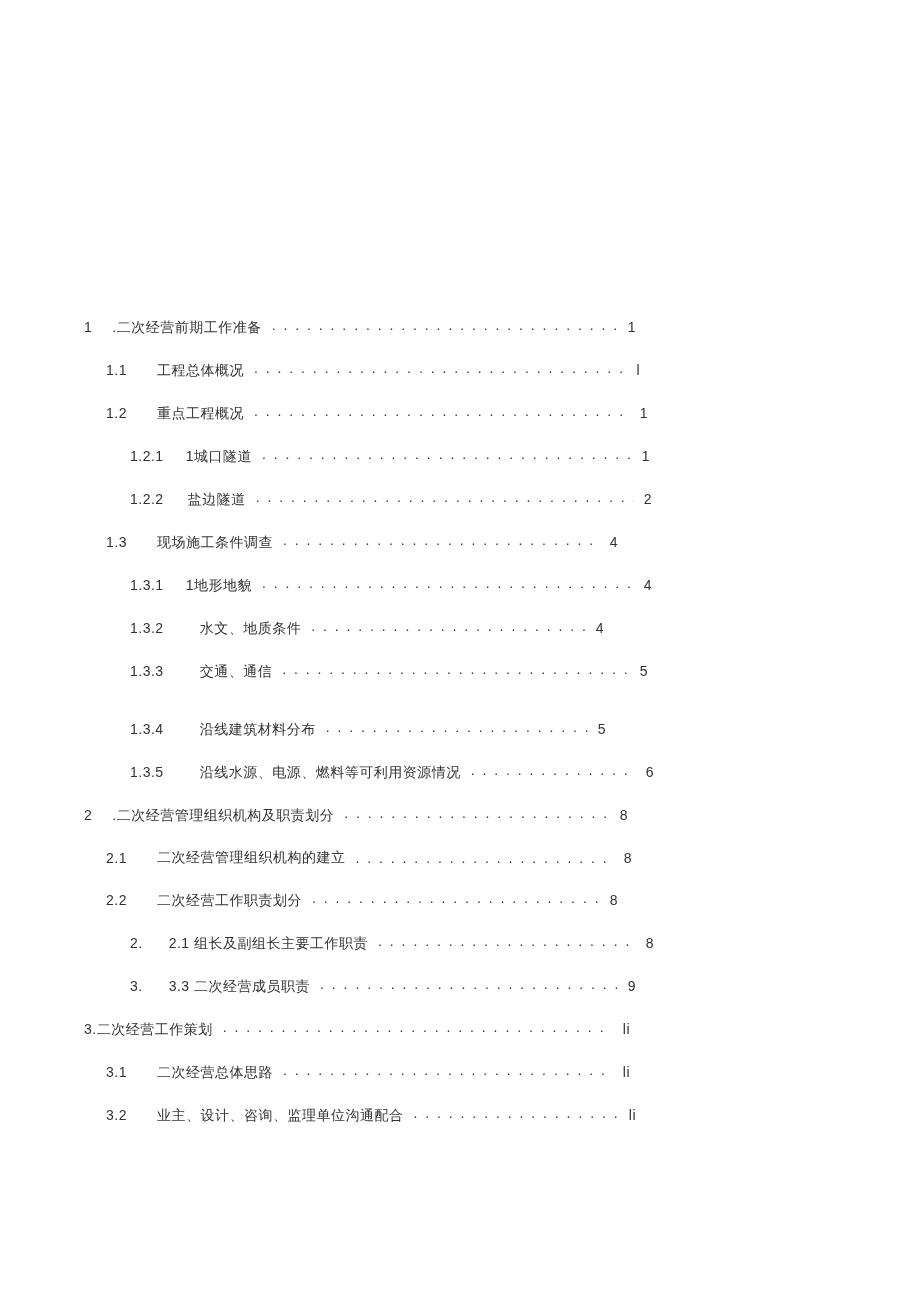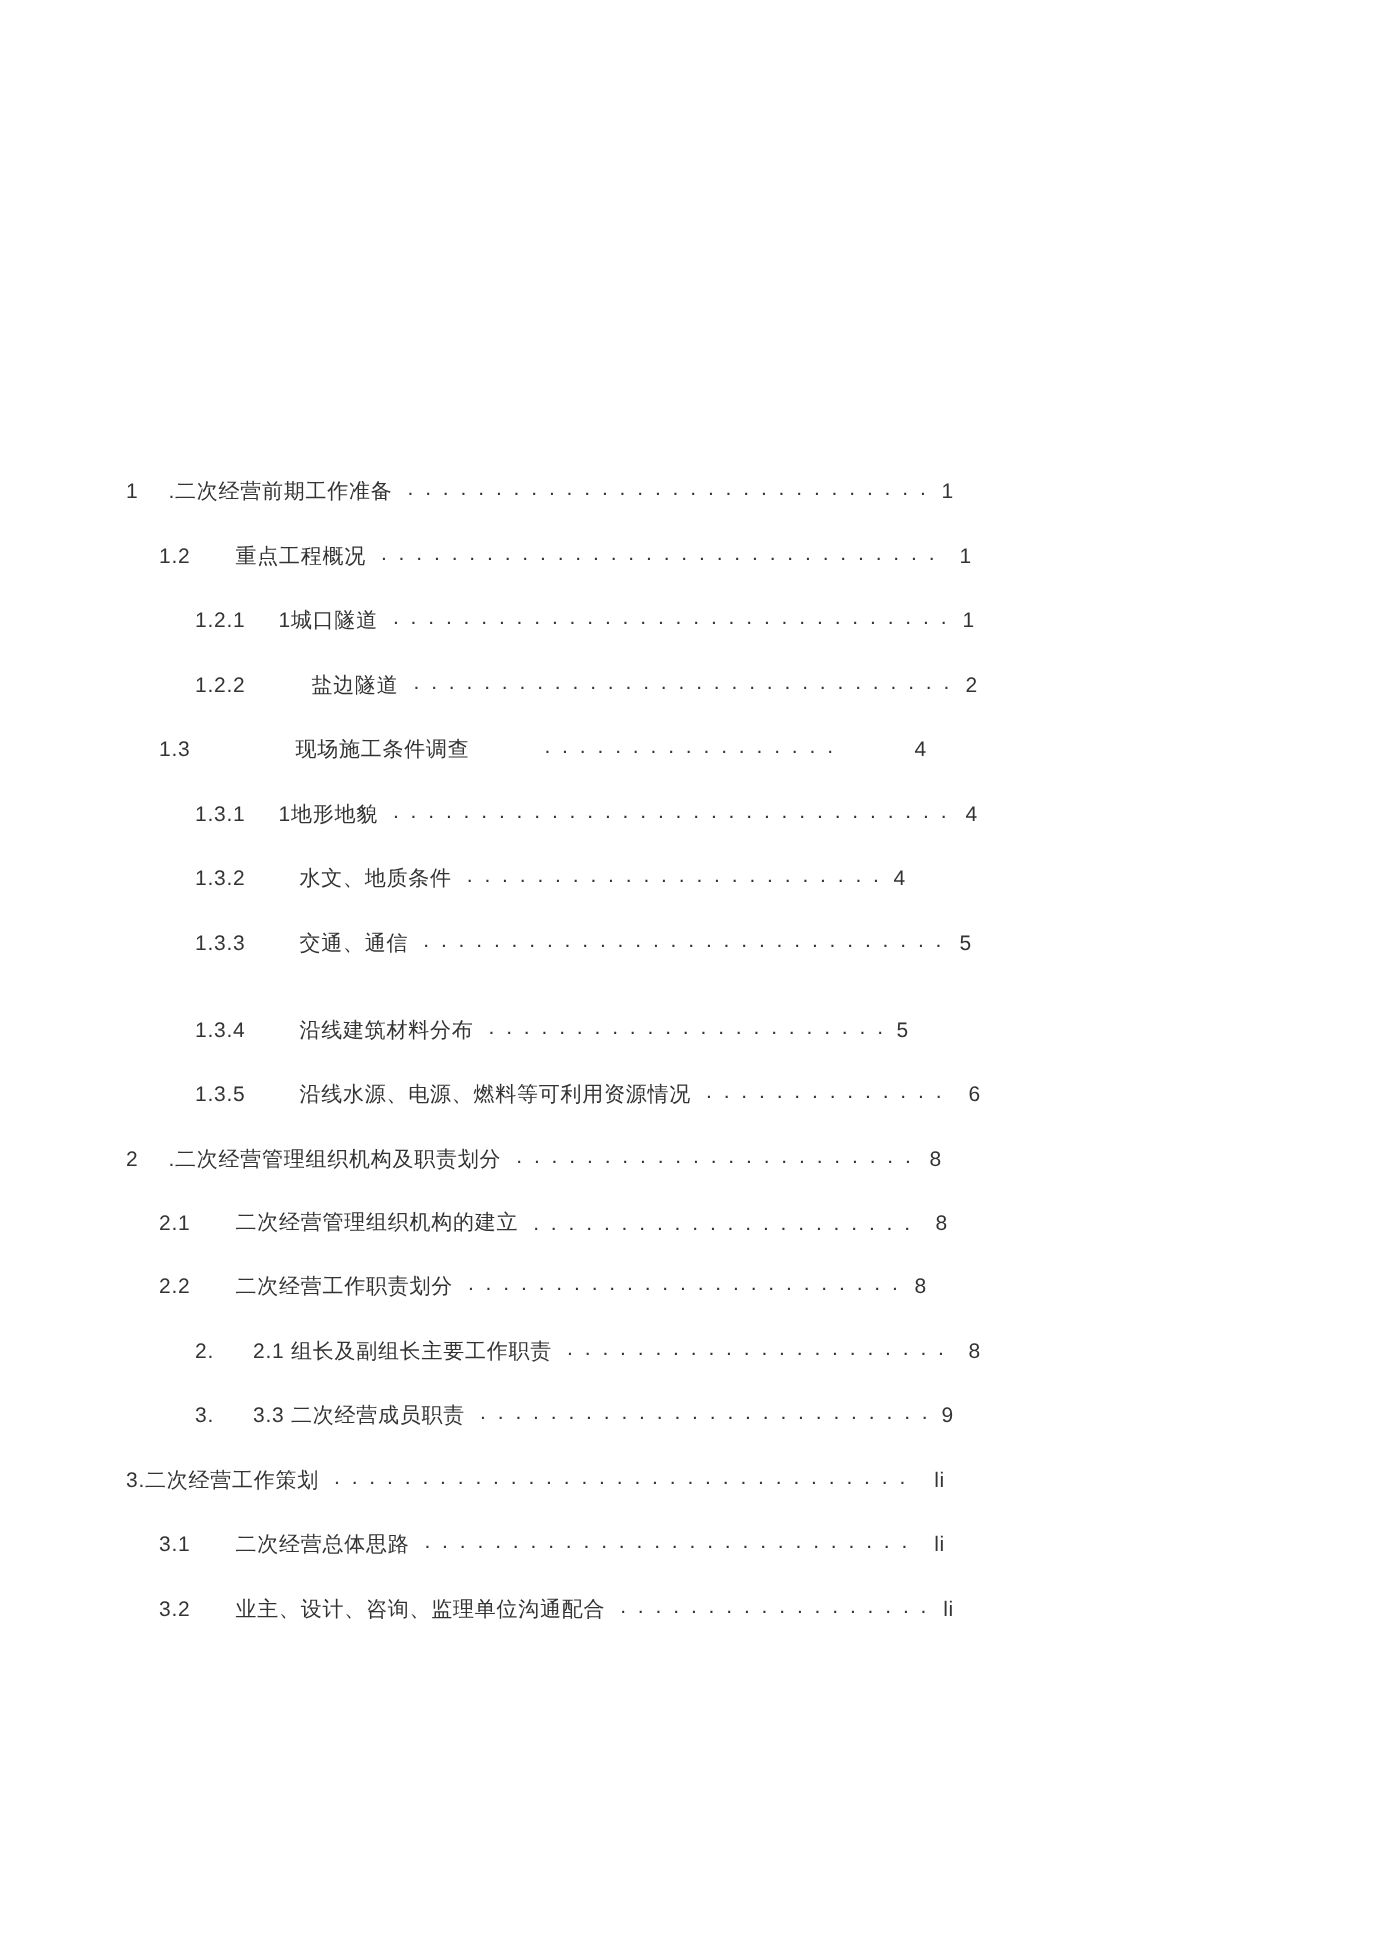--- a/index.html
+++ b/index.html
@@ -62,39 +62,45 @@
 <body>
 
 <div class="page">
   <div id="toc-root">
       <div class="toc-line lvl0" style="padding-right: 194px;">
         <span class="toc-num">1</span>
         <span class="toc-text" style="margin-left: 8px;">.二次经营前期工作准备</span>
         <span class="toc-dots"></span>
         <span class="toc-page">1</span>
       </div>
+      <div class="toc-line lvl1" style="padding-right: 190px;">
+        <span class="toc-num">1.1</span>
+        <span class="toc-text" style="margin-left: 18px;">工程总体概况</span>
+        <span class="toc-dots"></span>
+        <span class="toc-page">l</span>
+      </div>
       <div class="toc-line lvl1" style="padding-right: 182px;">
         <span class="toc-num">1.2</span>
         <span class="toc-text" style="margin-left: 18px;">重点工程概况</span>
         <span class="toc-dots"></span>
         <span class="toc-page">1</span>
       </div>
       <div class="toc-line lvl2" style="padding-right: 180px;">
         <span class="toc-num">1.2.1</span>
         <span class="toc-text" style="margin-left: 10px;">1城口隧道</span>
         <span class="toc-dots"></span>
         <span class="toc-page">1</span>
       </div>
       <div class="toc-line lvl2" style="padding-right: 178px;">
         <span class="toc-num">1.2.2</span>
-        <span class="toc-text" style="margin-left: 32px;">盐边隧道</span>
+        <span class="toc-text" style="margin-left: 12px;">盐边隧道</span>
         <span class="toc-dots"></span>
         <span class="toc-page">2</span>
       </div>
-      <div class="toc-line lvl1" style="padding-right: 212px; gap: 40px;">
+      <div class="toc-line lvl1" style="padding-right: 212px;">
         <span class="toc-num">1.3</span>
         <span class="toc-text" style="margin-left: 18px;">现场施工条件调查</span>
         <span class="toc-dots"></span>
         <span class="toc-page">4</span>
       </div>
       <div class="toc-line lvl2" style="padding-right: 178px;">
         <span class="toc-num">1.3.1</span>
         <span class="toc-text" style="margin-left: 10px;">1地形地貌</span>
         <span class="toc-dots"></span>
         <span class="toc-page">4</span>

